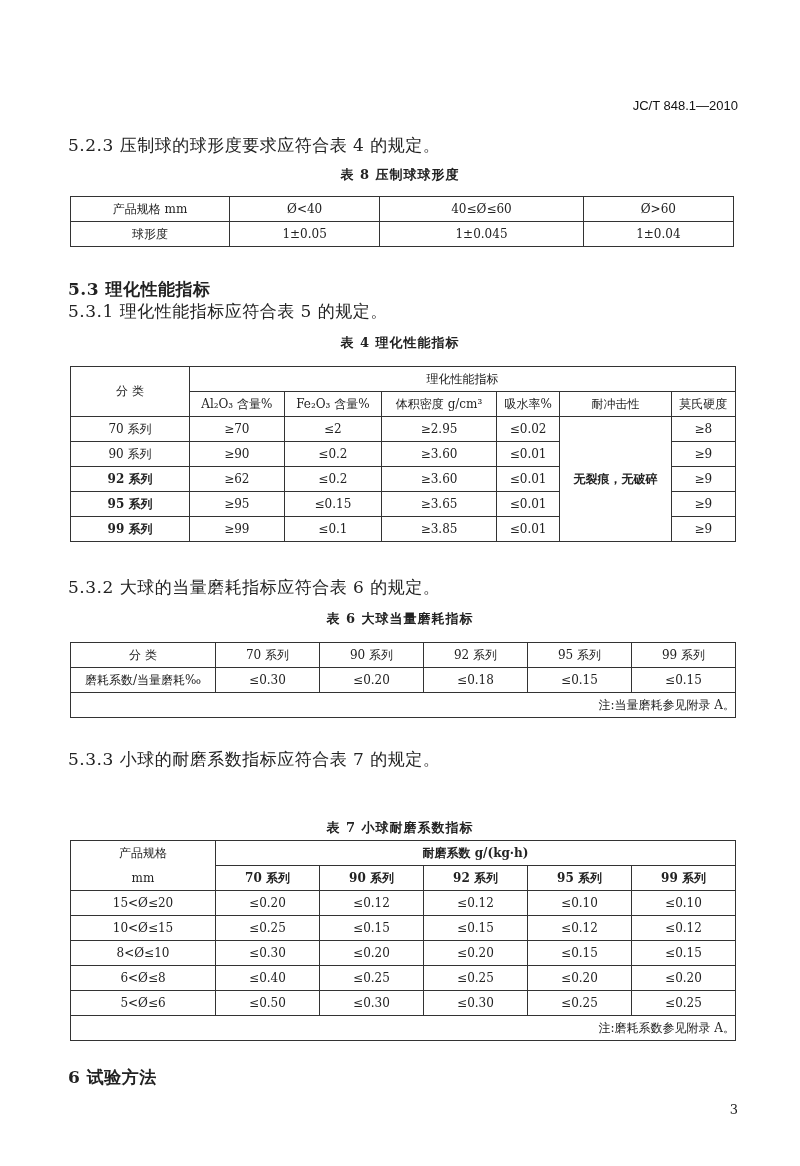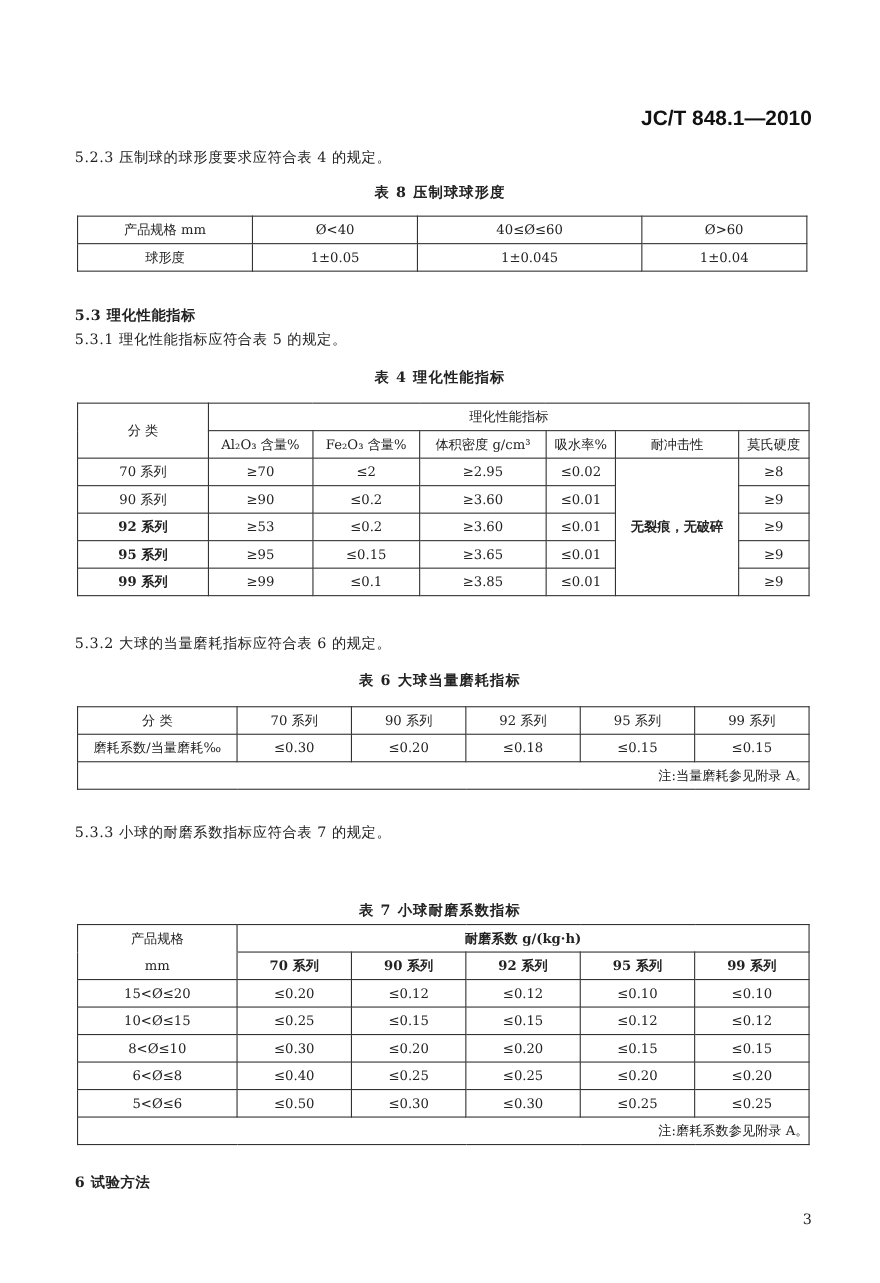--- a/index.html
+++ b/index.html
@@ -1,20 +1,20 @@
 <!DOCTYPE html>
 <html><head>
 <meta charset="utf-8">
 <style>
   html,body{margin:0;padding:0;background:#fff;}
   body{width:800px;height:1166px;position:relative;overflow:hidden;
        font-family:"DejaVu Serif","Liberation Serif",serif;color:#222;}
   .abs{position:absolute;}
-  .hdr{right:62px;top:98px;font-family:"Liberation Sans",sans-serif;font-weight:bold;font-size:19px;color:#111;}
-  .para{left:68px;font-size:13px;letter-spacing:0.5px;}
+  .hdr{right:62px;top:98px;font-family:"Liberation Sans",sans-serif;font-weight:normal;font-size:13px;color:#111;}
+  .para{left:68px;font-size:17px;letter-spacing:0.5px;}
   .bold{font-weight:bold;}
   .cap{left:0;width:800px;text-align:center;font-size:13px;font-weight:bold;letter-spacing:1px;}
   table{position:absolute;border-collapse:collapse;font-size:12px;}
   td{border:1px solid #333;text-align:center;padding:0;height:24px;}
   table.outer{border:1.5px solid #222;}
   td.note{text-align:right;padding-left:8px;}
   .pg{right:62px;top:1102px;font-size:13px;}
 </style>
 </head>
 <body>
@@ -69,21 +69,21 @@
   <tr>
     <td>90 系列</td>
     <td>≥90</td>
     <td>≤0.2</td>
     <td>≥3.60</td>
     <td>≤0.01</td>
     <td>≥9</td>
   </tr>
   <tr>
     <td class="bold">92 系列</td>
-    <td>≥53</td>
+    <td>≥62</td>
     <td>≤0.2</td>
     <td>≥3.60</td>
     <td>≤0.01</td>
     <td>≥9</td>
   </tr>
   <tr>
     <td class="bold">95 系列</td>
     <td>≥95</td>
     <td>≤0.15</td>
     <td>≥3.65</td>

